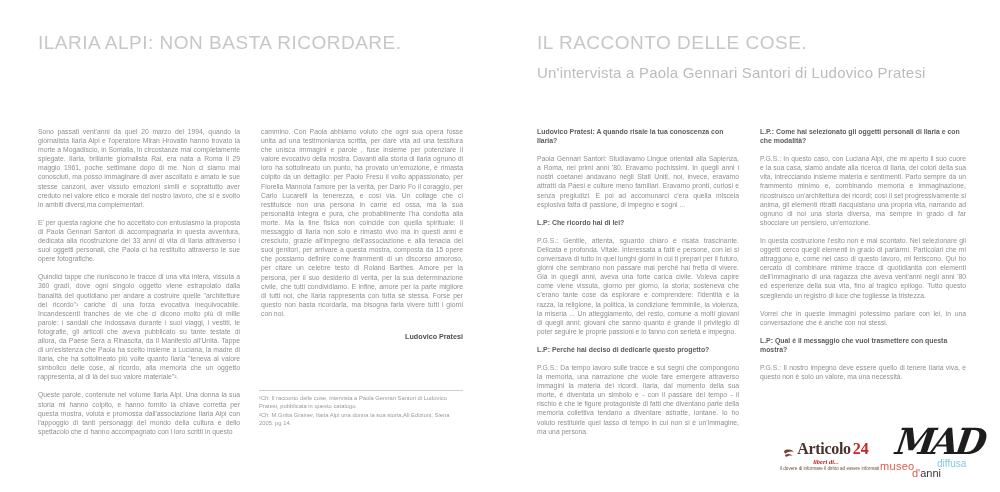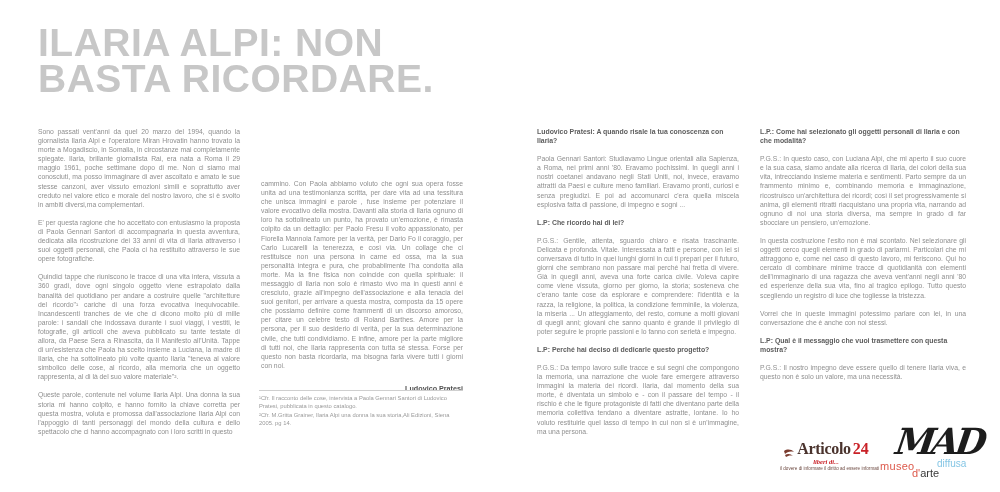--- a/index.html
+++ b/index.html
@@ -5,33 +5,33 @@
   * { margin: 0; padding: 0; box-sizing: border-box; }
   html, body { background: #ffffff; }
   body { font-family: "Liberation Sans", "DejaVu Sans", sans-serif; }
   .spread {
     position: relative; width: 1000px; height: 492px;
     background: #ffffff; overflow: hidden;
   }
 
   
   .page-title {
-    color: #c7c7c7; font-weight: 700; font-size: 39px;
+    color: #c7c7c7; font-weight: 400; font-size: 19px;
     line-height: 36px; letter-spacing: 0.5px;
   }
   .left-title { position: absolute; left: 38px; top: 25px; width: 445px; }
   .right-title-wrap { position: absolute; left: 537px; top: 25px; width: 440px; }
   .right-subtitle {
     color: #bcbcbc; font-size: 15px; font-weight: 400;
     margin-top: 3px; letter-spacing: 0.2px;
   }
 
   
   .cols { position: absolute; top: 127px; display: flex; }
-  .left-cols  { left: 38px;  width: 425px; gap: 21px; align-items: center; }
+  .left-cols  { left: 38px;  width: 425px; gap: 21px; }
   .right-cols { left: 537px; width: 429px; gap: 21px; }
   .col { width: 202px; }
   .col.wide { width: 206px; }
 
   .para, .ans {
     color: #8f8f8f; font-size: 6.8px; line-height: 9.1px;
     text-align: justify; margin-bottom: 9px;
   }
   .ques {
     color: #5c5c5c; font-weight: 700; font-size: 6.9px;
@@ -112,20 +112,24 @@
         </div>
       <div class="signature">Ludovico Pratesi</div>
     </div>
   </div>
 
   <div class="footnotes">
       <div class="footnote">¹Cfr. Il racconto delle cose,  intervista a Paola Gennari Santori di Ludovico Pratesi, pubblicata in questo catalogo.</div>
       <div class="footnote">²Cfr. M.Gritta Grainer, Ilaria Alpi una donna la sua storia,Ali Edizioni, Siena 2005. pg 14.</div>
     </div>
 
+  <div class="right-title-wrap">
+    <h1 class="page-title">IL RACCONTO DELLE COSE.</h1>
+    <div class="right-subtitle">Un'intervista a Paola Gennari Santori di Ludovico Pratesi</div>
+  </div>
 
   <div class="cols right-cols">
     <div class="col">
         <div class="ques">Ludovico Pratesi: A quando risale la tua conoscenza con Ilaria?</div>
         <div class="ans">Paola Gennari Santori: Studiavamo Lingue orientali alla Sapienza, a Roma, nei primi anni '80.  Eravamo pochissimi. In quegli anni i nostri coetanei andavano negli Stati Uniti, noi, invece, eravamo attratti da Paesi e culture meno familiari. Eravamo pronti, curiosi e senza pregiudizi. E poi ad accomunarci c'era quella miscela esplosiva fatta di passione, di impegno e sogni ...</div>
         <div class="ques">L.P: Che ricordo hai di lei?</div>
         <div class="ans">P.G.S.: Gentile, attenta, sguardo chiaro e risata trascinante. Delicata e profonda. Vitale. Interessata a fatti e persone, con lei si conversava di tutto in quei lunghi giorni in cui ti prepari per il futuro, giorni che sembrano non passare mai perché hai fretta di vivere. Già in quegli anni, aveva una forte carica civile. Voleva capire come viene vissuta, giorno per giorno, la storia; sosteneva che c'erano tante cose da esplorare e comprendere: l'identità e la razza, la religione, la politica, la condizione femminile, la violenza, la miseria ... Un atteggiamento, del resto, comune a molti giovani di quegli anni; giovani che sanno quanto è grande il privilegio di poter seguire le proprie passioni e lo fanno con serietà e impegno.</div>
         <div class="ques">L.P: Perché hai deciso di dedicarle questo progetto?</div>
         <div class="ans">P.G.S.: Da tempo lavoro sulle tracce e sui segni che compongono la memoria, una narrazione che vuole fare emergere attraverso immagini la materia dei ricordi. Ilaria, dal momento della sua morte, è diventata un simbolo e - con il passare del tempo - il rischio è che le figure protagoniste di fatti che diventano parte della memoria collettiva tendano a diventare astratte, lontane. Io ho voluto restituirle quel lasso di tempo in cui non si è un'immagine, ma una persona.</div>
       </div>
@@ -152,18 +156,18 @@
         <span class="a21-name">Articolo</span>
         <span class="a21-num">24</span>
       </div>
       <div class="a21-liberi">liberi di...</div>
       <div class="a21-tag">il dovere di informare il diritto ad essere informati</div>
     </div>
 
     <div class="logo-mad">
       <div class="mad-acronym">MAD</div>
       <span class="mad-museo">museo</span>
-      <span class="mad-darte"><span class="mad-d">d'</span><span class="mad-arte">arte</span></span>
+      <span class="mad-darte"><span class="mad-d">d'</span><span class="mad-arte">anni</span></span>
       <span class="mad-diffusa">diffusa</span>
     </div>
 
   </div>
 </div>
 
 </body></html>

